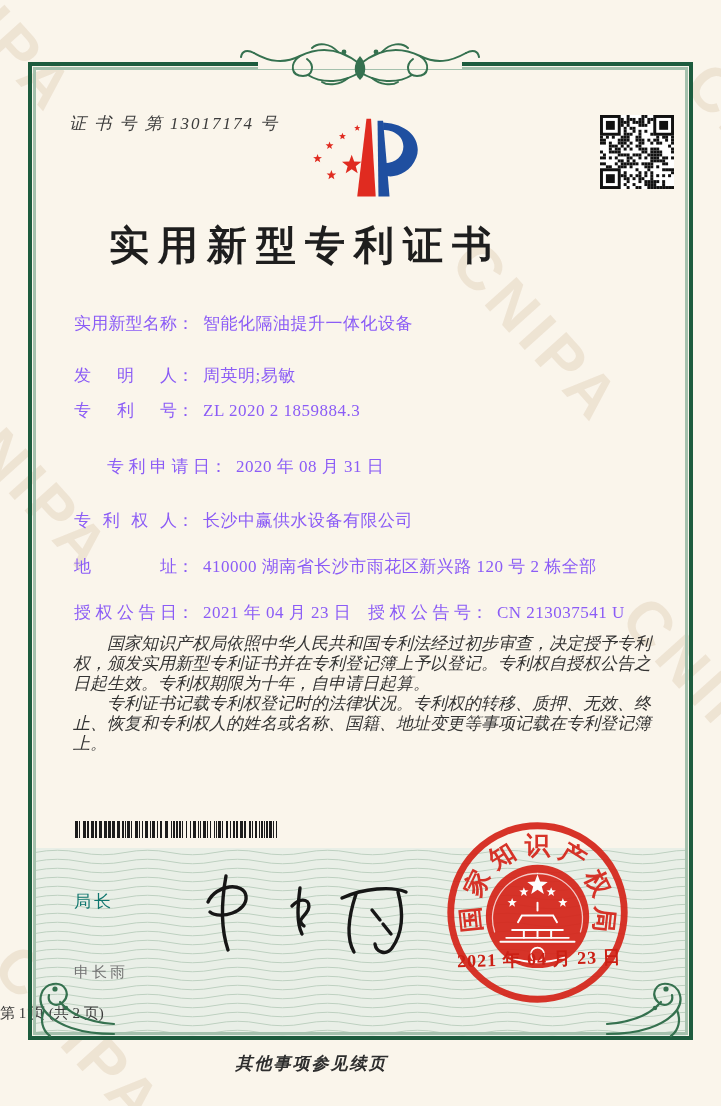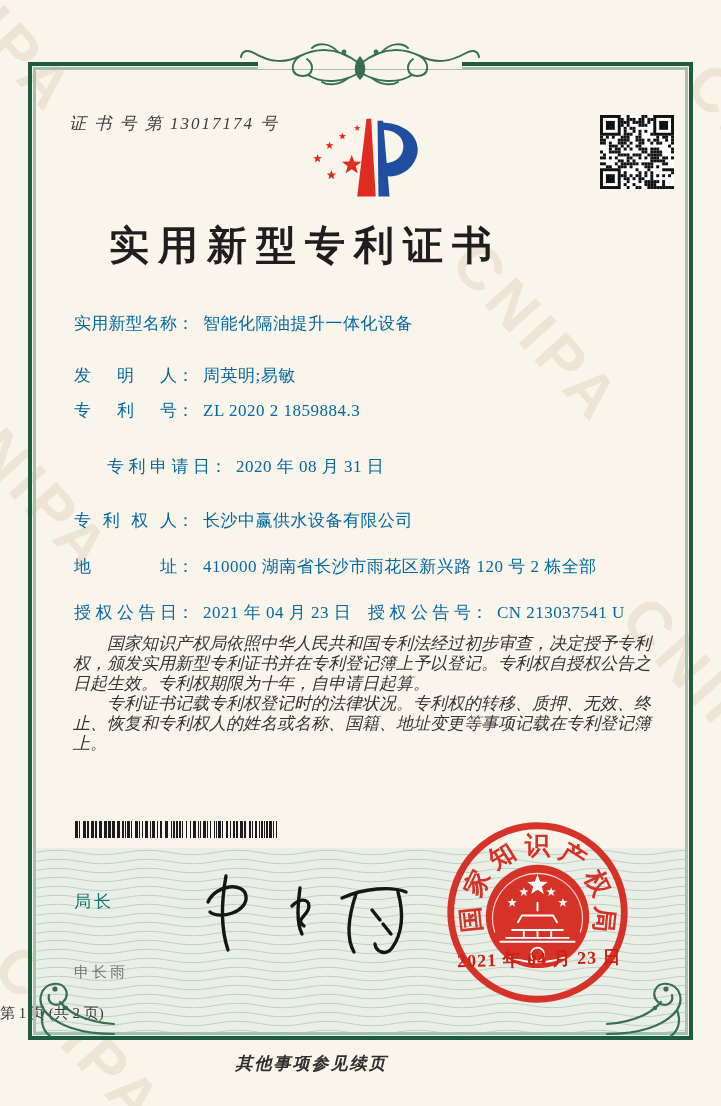--- a/index.html
+++ b/index.html
@@ -20,21 +20,21 @@
   .orn-top{position:absolute;left:240px;top:38px;width:240px;height:52px;z-index:4;}
   .orn-bl{position:absolute;left:30px;top:978px;width:86px;height:60px;z-index:4;}
   .orn-br{position:absolute;right:30px;top:978px;width:86px;height:60px;z-index:4;transform:scaleX(-1);}
   
   .certno{position:absolute;left:69px;top:112px;font-size:17px;letter-spacing:2px;z-index:2;color:#3c3c3c;font-style:italic;}
   .logo{position:absolute;left:300px;top:106px;width:120px;height:94px;z-index:2;}
   .qr{position:absolute;left:600px;top:115px;width:74px;height:74px;z-index:2;}
   .title{position:absolute;left:0;top:218px;width:610px;text-align:center;font-size:40px;
          font-weight:700;letter-spacing:9px;color:#1e1e1e;z-index:2;}
   
-  .frow{position:absolute;left:74px;font-size:17px;z-index:2;white-space:nowrap;color:#0369a1;}
+  .frow{position:absolute;left:74px;font-size:17px;z-index:2;white-space:nowrap;color:#8b5cf6;}
   .flabel{display:inline-block;width:103px;text-align:justify;text-align-last:justify;}
   .fcolon{display:inline-block;}
   .fval{margin-left:9px;letter-spacing:0.5px;}
   
   .paras{position:absolute;left:73px;top:634px;width:578px;font-size:17px;line-height:20px;
          text-align:justify;font-style:italic;z-index:2;color:#333;}
   .paras p{margin:0;text-indent:2em;}
   
   .barcode{position:absolute;left:75px;top:821px;width:204px;height:17px;z-index:2;}
   

